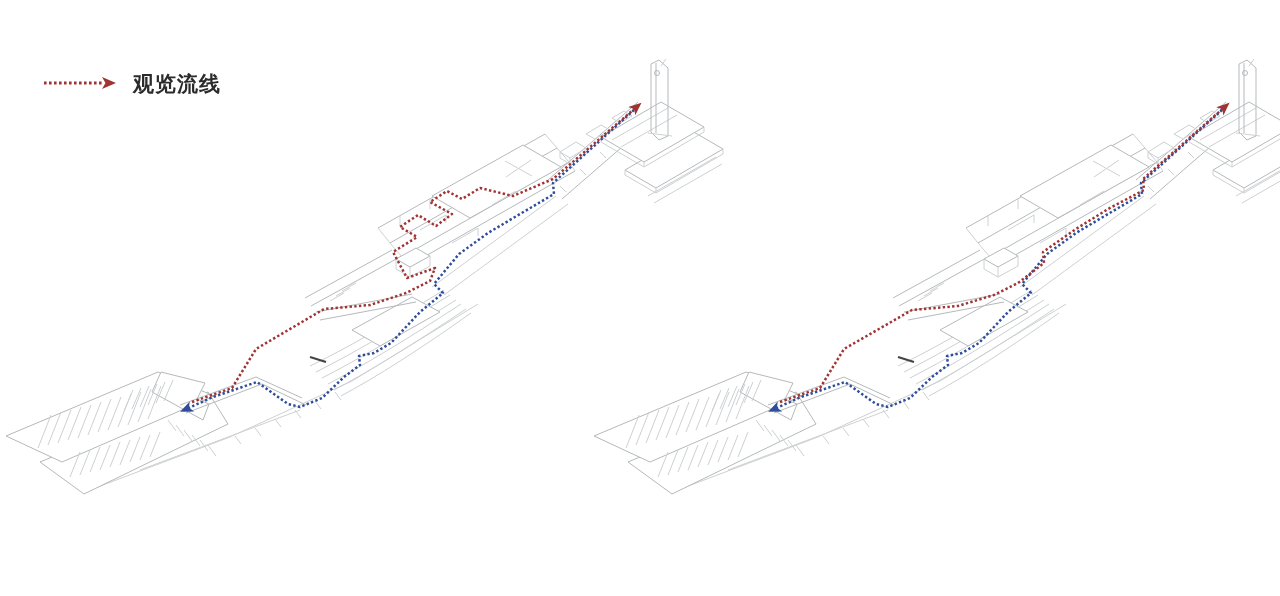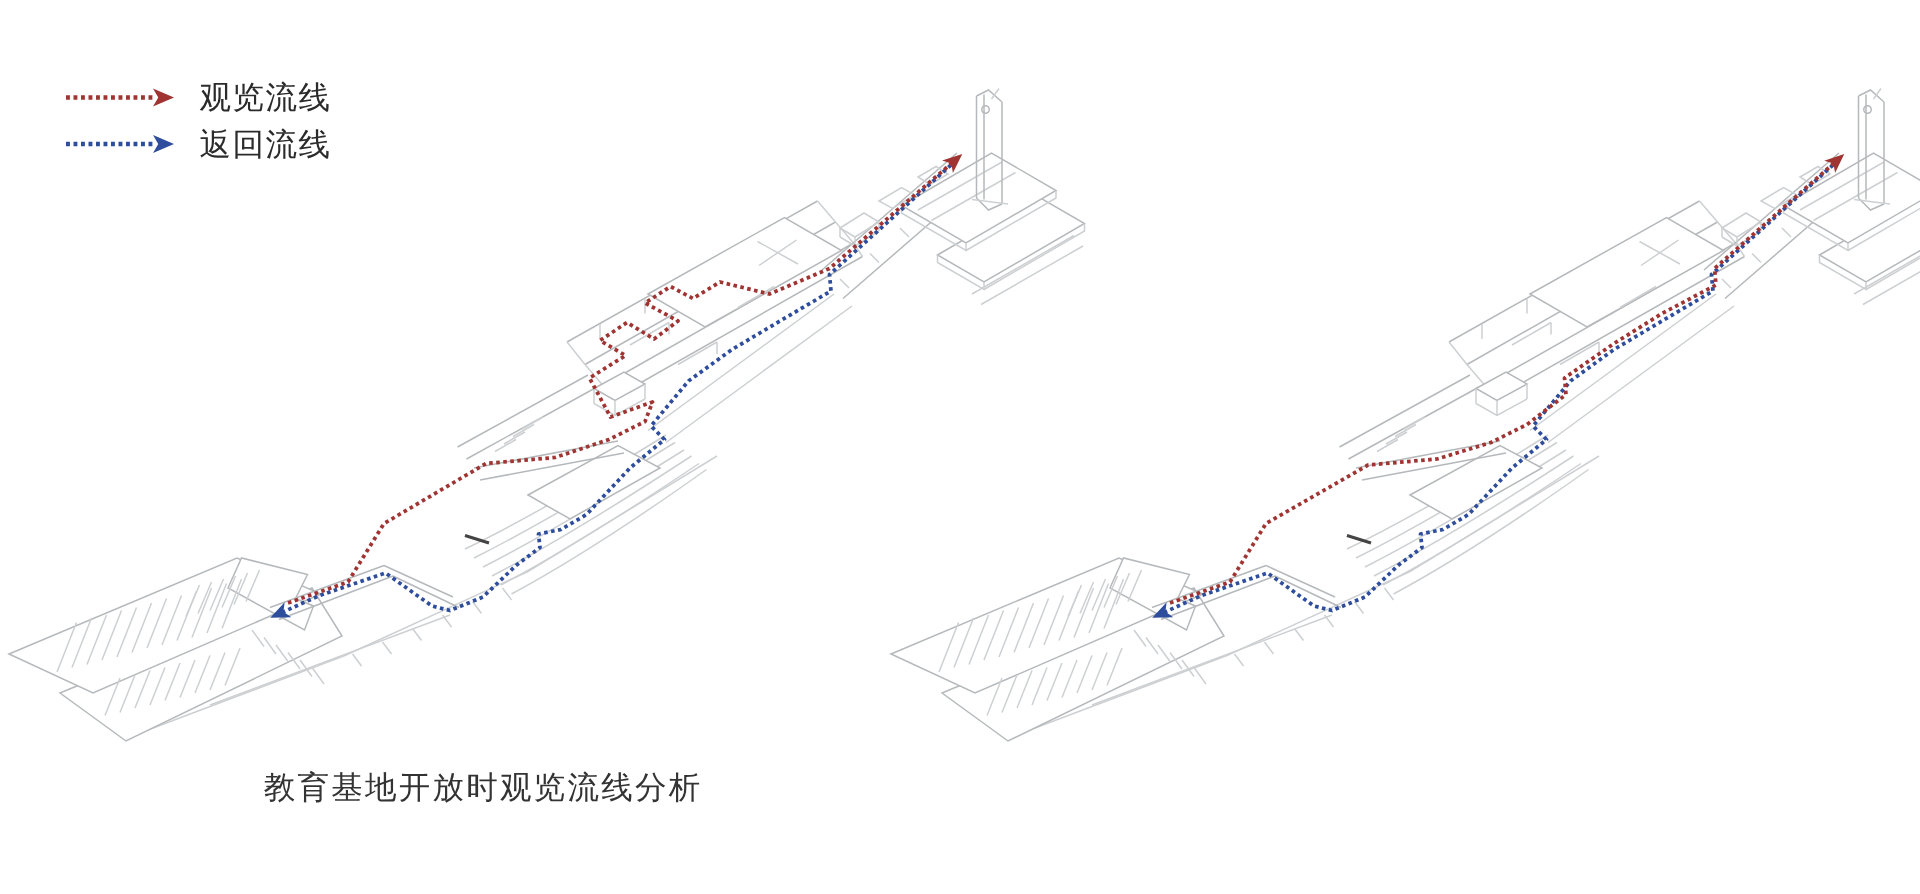--- a/index.html
+++ b/index.html
@@ -7,21 +7,21 @@
     --return-route-color:#2E4D9C;
     --linework-color:#CDD0D2;
     --linework-strong-color:#B5B9BB;
     --text-color:#333333;
     --background-color:#FFFFFF;
   }
   html,body{margin:0;padding:0;}
   body{font-family:"Liberation Sans","DejaVu Sans",sans-serif;background:var(--background-color);}
   .canvas{position:relative;width:1280px;height:596px;background:var(--background-color);overflow:hidden;}
   .scene{position:absolute;left:0;top:0;width:1280px;height:596px;display:block;}
-  .legend{position:absolute;left:42px;top:50px;display:flex;flex-direction:column;gap:1px;}
+  .legend{position:absolute;left:42px;top:68px;display:flex;flex-direction:column;gap:13px;font-weight:bold;}
   .legend-row{display:flex;align-items:center;gap:15px;height:30px;}
   .legend-label{font-size:21px;letter-spacing:1px;color:#2b2b2b;line-height:1;}
   .caption{position:absolute;top:512px;width:420px;text-align:center;font-size:21px;
            letter-spacing:1.5px;color:var(--text-color);line-height:28px;}
   .caption-left{left:112px;}
   .caption-right{left:712px;}
   
   .lw{stroke:var(--linework-color);stroke-width:1;fill:none;}
   .lw2{stroke:var(--linework-strong-color);stroke-width:1;fill:none;}
   .lwf{stroke:var(--linework-strong-color);stroke-width:1;fill:#ffffff;}
@@ -134,24 +134,16 @@
   </svg>
 
   <div class="legend">
     <div class="legend-row">
       <svg width="76" height="16" viewBox="0 0 76 16">
         <path class="legend-line red" d="M2,8 L60,8"></path>
         <path d="M60,2 L74,8 L60,14 L63.5,8 Z" style="fill:var(--viewing-route-color)"></path>
       </svg>
       <span class="legend-label">观览流线</span>
     </div>
-    <div class="legend-row">
-      <svg width="76" height="16" viewBox="0 0 76 16">
-        <path class="legend-line blue" d="M2,8 L60,8"></path>
-        <path d="M60,2 L74,8 L60,14 L63.5,8 Z" style="fill:var(--return-route-color)"></path>
-      </svg>
-      <span class="legend-label">返回流线</span>
-    </div>
   </div>
 
-  <div class="caption caption-left">教育基地开放时观览流线分析</div>
 
 </div>
 
 </body></html>

